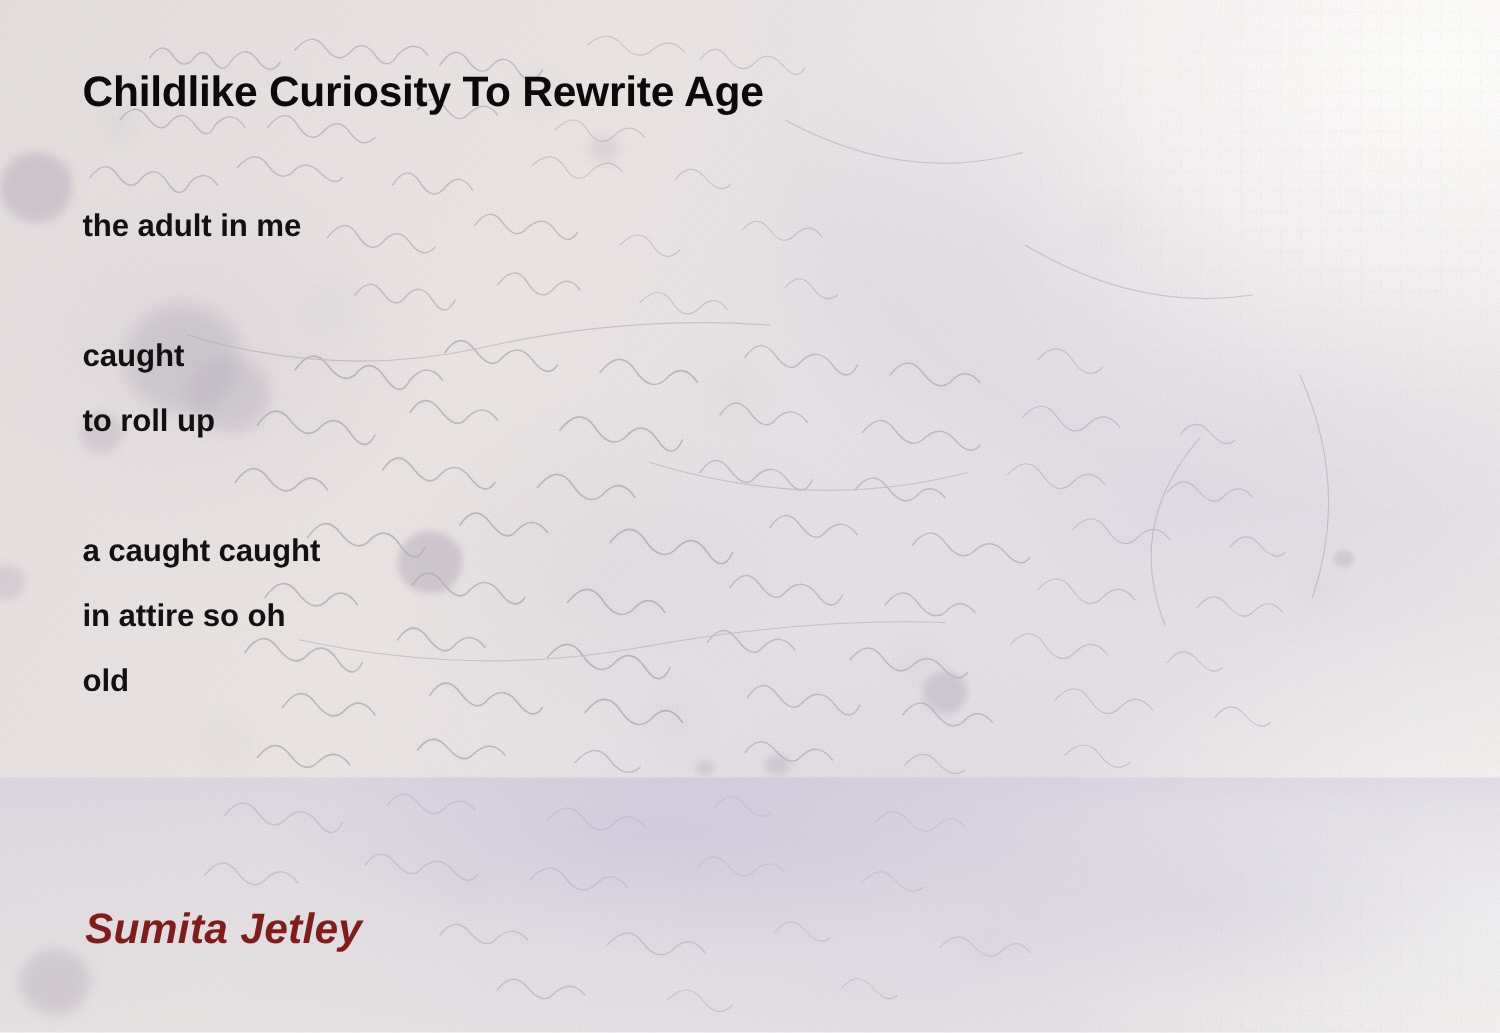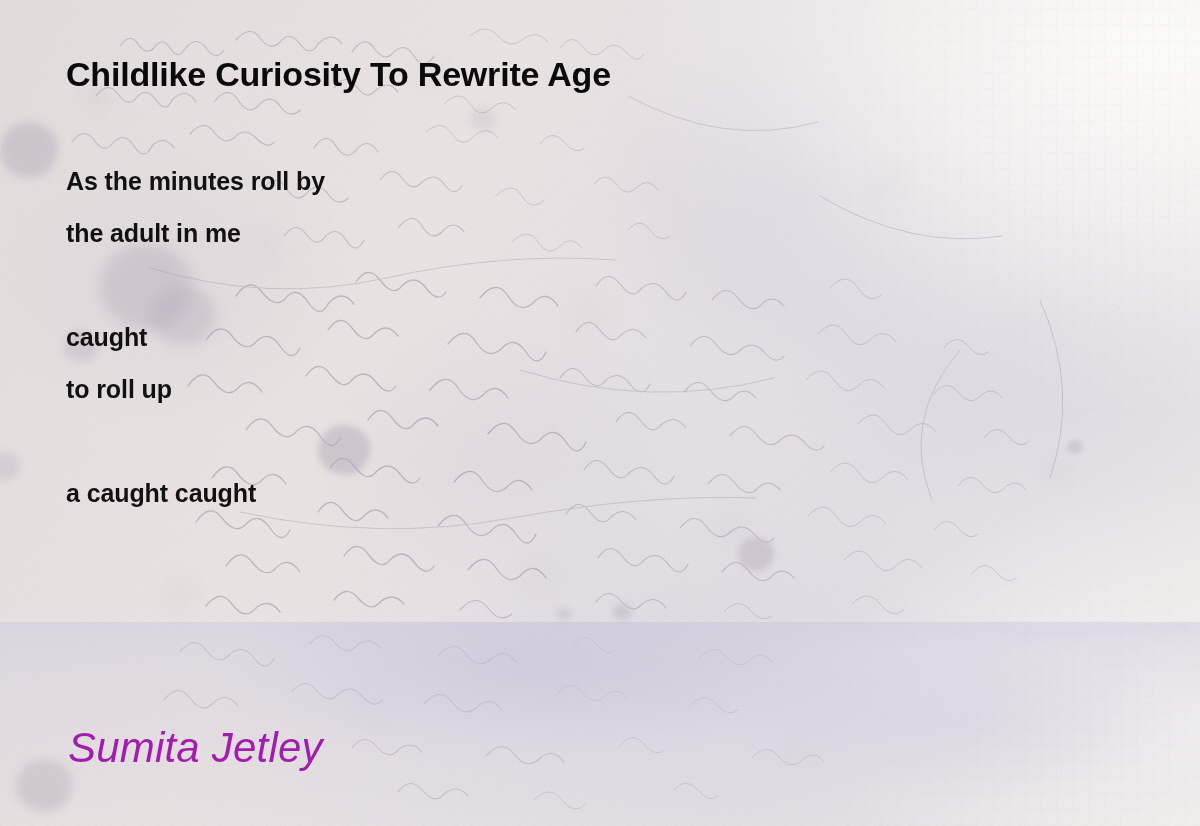--- a/index.html
+++ b/index.html
@@ -206,24 +206,24 @@
     letter-spacing: -0.1px;
     white-space: pre;
   }
 
   .poem-line.blank { color: transparent; }
 
   #poem-author {
     position: absolute;
     left: 68px;
     top: 724px;
-    font-size: 42px;
+    font-size: 34px;
     font-style: italic;
-    font-weight: normal;
-    color: #a21caf;
+    font-weight: bold;
+    color: #7f1d1d;
     letter-spacing: 0.2px;
     white-space: nowrap;
   }
 </style>
 </head>
 <body>
 
 <div id="poem-card">
 
   <div class="bg-layer" id="bg-base"></div>
@@ -368,24 +368,25 @@
       <div class="blot" style="left: 16px; top: 760px; width: 56px; height: 52px; background: rgb(181, 173, 187); opacity: 0.42; filter: blur(5px); border-radius: 48% 52% 46% 54% / 52% 46% 54% 48%;"></div>
       <div class="blot" style="left: -10px; top: 452px; width: 30px; height: 28px; background: rgb(181, 173, 187); opacity: 0.34; filter: blur(4px); border-radius: 48% 52% 46% 54% / 52% 46% 54% 48%;"></div>
       <div class="blot" style="left: 470px; top: 108px; width: 26px; height: 22px; background: rgb(181, 173, 187); opacity: 0.26; filter: blur(5px); border-radius: 48% 52% 46% 54% / 52% 46% 54% 48%;"></div>
     </div>
 
   <div id="text-block">
 
     <div id="poem-title">Childlike Curiosity To Rewrite Age</div>
 
     <div id="poem-body">
-        <div class="poem-line">As the minutes roll by</div>
         <div class="poem-line">the adult in me</div>
         <div class="poem-line blank">&nbsp;</div>
         <div class="poem-line">caught</div>
         <div class="poem-line">to roll up</div>
         <div class="poem-line blank">&nbsp;</div>
         <div class="poem-line">a caught caught</div>
+        <div class="poem-line">in attire so oh</div>
+        <div class="poem-line">old</div>
       </div>
 
     <div id="poem-author">Sumita Jetley</div>
   </div>
 </div>
 
 </body></html>

